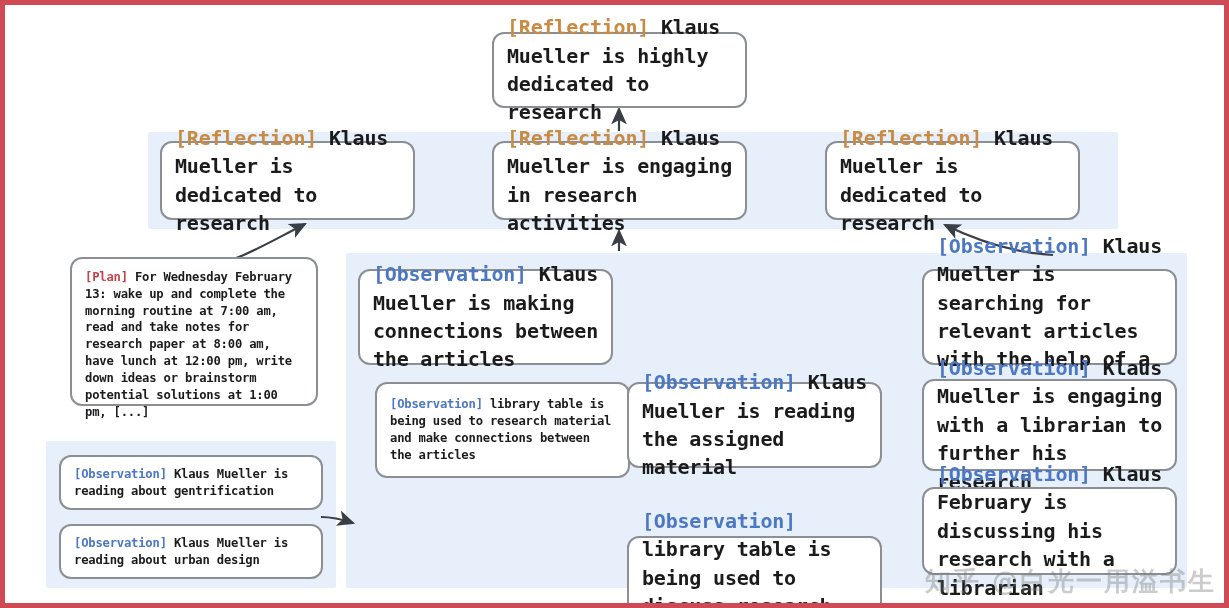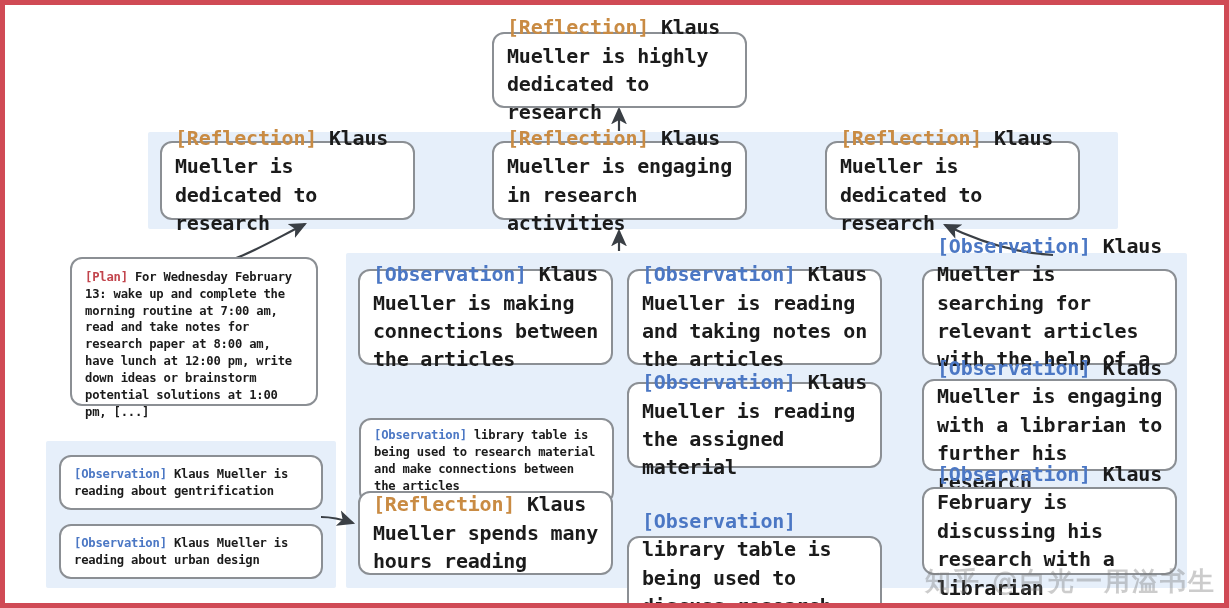--- a/index.html
+++ b/index.html
@@ -142,37 +142,27 @@
       <span class="tag-observation">[Observation]</span><span> Klaus Mueller is reading about urban design</span>
     </div>
   </div>
 
   <div class="node" style="left:353px; top:264px; width:255px; height:96px;">
     <div class="txt">
       <span class="tag-observation">[Observation]</span><span> Klaus Mueller is making connections between the articles</span>
     </div>
   </div>
 
-  <div class="node small" style="left:354px; top:377px; width:255px; height:86px;margin-top:36px;">
+  <div class="node small" style="left:370px; top:377px; width:255px; height:96px;">
     <div class="txt">
       <span class="tag-observation">[Observation]</span><span> library table is being used to research material and make connections between the articles</span>
     </div>
   </div>
 
-  <div class="node" style="left:353px; top:486px; width:255px; height:84px;">
-    <div class="txt">
-      <span class="tag-reflection">[Reflection]</span><span> Klaus Mueller spends many hours reading</span>
-    </div>
-  </div>
 
-  <div class="node" style="left:622px; top:264px; width:255px; height:96px;">
-    <div class="txt">
-      <span class="tag-observation">[Observation]</span><span> Klaus Mueller is reading and taking notes on the articles</span>
-    </div>
-  </div>
 
   <div class="node" style="left:622px; top:377px; width:255px; height:86px;">
     <div class="txt">
       <span class="tag-observation">[Observation]</span><span> Klaus Mueller is reading the assigned material</span>
     </div>
   </div>
 
   <div class="node" style="left:622px; top:486px; width:255px; height:84px;margin-top:45px;">
     <div class="txt">
       <span class="tag-observation">[Observation]</span><span> library table is being used to discuss research material</span>

